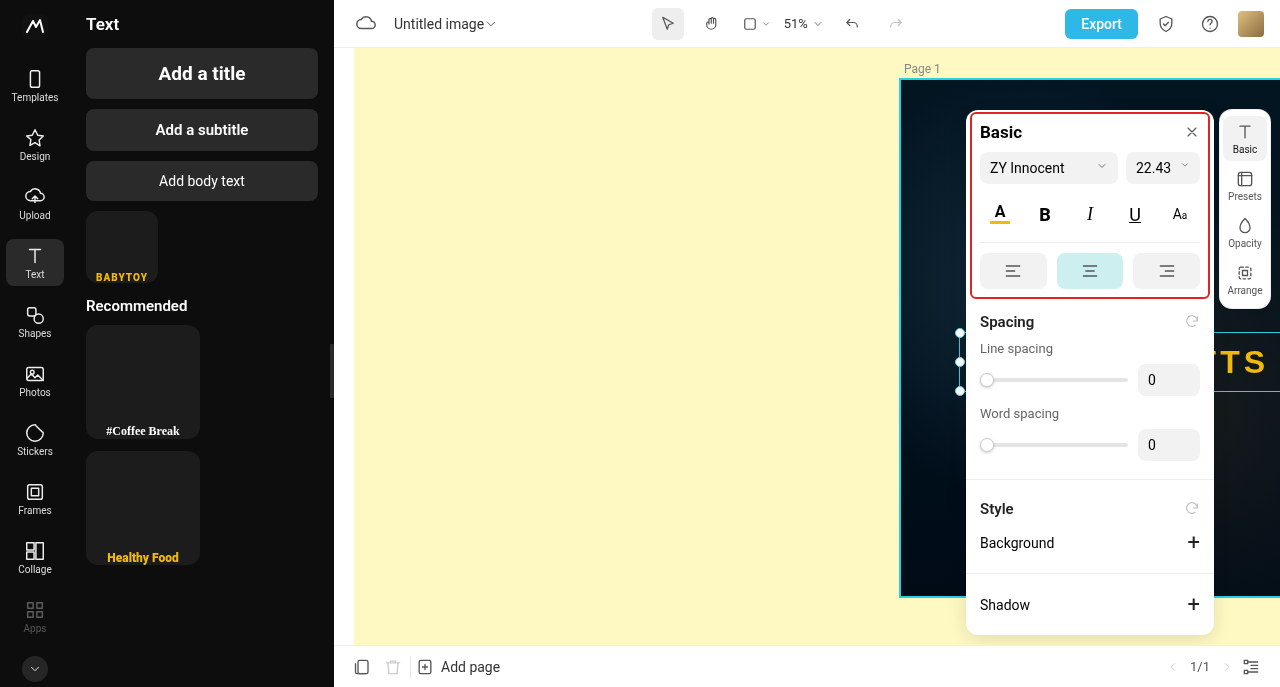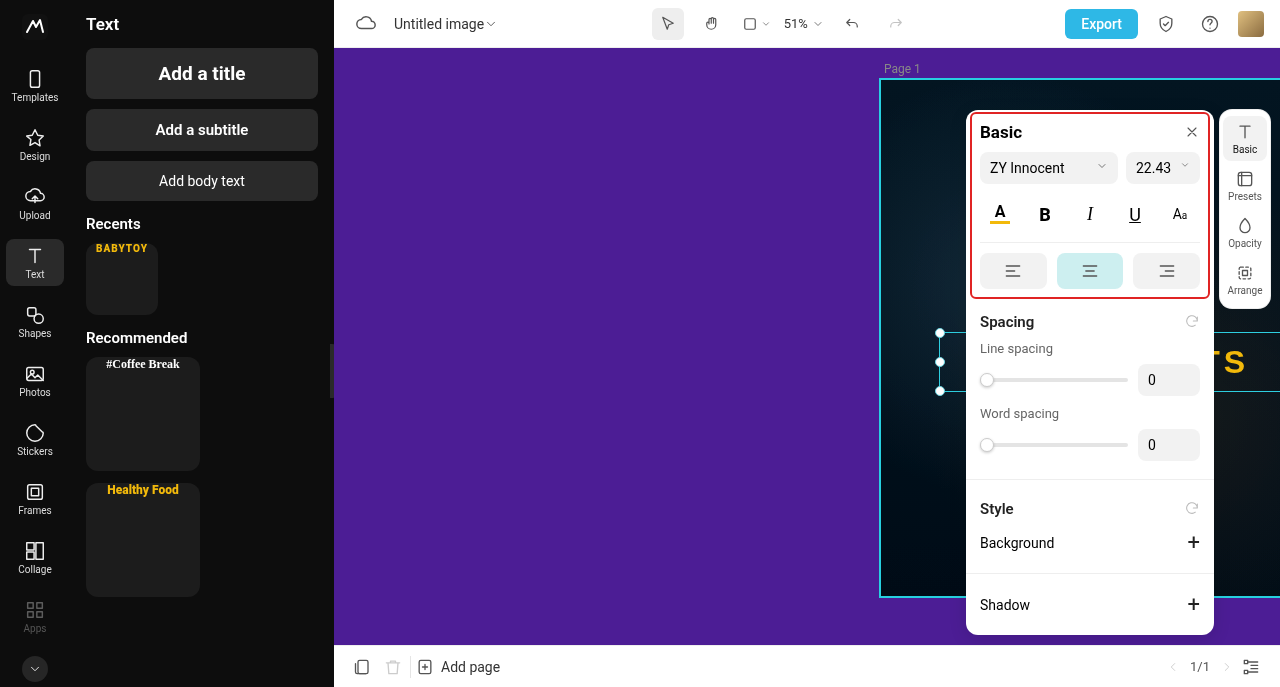--- a/index.html
+++ b/index.html
@@ -21,40 +21,40 @@
 
   
   .text-panel { width: 264px; background: #0d0d0d; color: #fff; padding: 14px 16px 0 16px; overflow: hidden; position: relative; }
   .text-panel h2 { font-size: 17px; font-weight: 600; margin-bottom: 14px; }
   .add-btn { background: #2a2a2a; border-radius: 8px; text-align: center; padding: 12px 0; margin-bottom: 10px; cursor: pointer; }
   .add-btn.big { font-weight: 700; font-size: 19px; padding: 14px 0; }
   .add-btn.sub { font-weight: 600; font-size: 15px; }
   .add-btn.body { font-size: 14px; }
   .section-title { font-size: 15px; font-weight: 600; margin: 14px 0 10px; }
   .thumb-row { display: flex; gap: 12px; flex-wrap: wrap; }
-  .thumb { width: 114px; height: 114px; background: #1c1c1c; border-radius: 12px; display:flex;align-items:flex-start;justify-content:center;font-weight:700; font-size:13px; }
+  .thumb { width: 114px; height: 114px; background: #1c1c1c; border-radius: 12px; display:flex;align-items:flex-end;justify-content:center;font-weight:700; font-size:13px; }
   .thumb.small { width: 72px; height: 72px; }
   .panel-handle { position: absolute; right: -8px; top: 50%; width: 12px; height: 54px; background: #2a2a2a; border-radius: 0 10px 10px 0; }
 
   
   .main { flex: 1; display: flex; flex-direction: column; background: #fff; }
 
   
   .toolbar { height: 48px; display: flex; align-items: center; padding: 0 16px; gap: 12px; border-bottom: 1px solid #eee; }
   .toolbar .tool-btn { width: 32px; height: 32px; border-radius: 6px; display:flex;align-items:center;justify-content:center;cursor:pointer;}
   .toolbar .tool-btn.active { background: #eee; }
   .toolbar .title-wrap { display:flex;align-items:center;}
   .toolbar .title { font-size: 14px; color:#333; }
   .toolbar .spacer { flex: 1; }
   .toolbar .zoom { font-size: 13px; color:#333; display:flex;align-items:center;gap:4px;}
   .toolbar .export { background: #2eb8e6; color:#fff; font-size:14px; font-weight:500; padding:7px 16px; border-radius:6px; cursor:pointer;}
   .avatar { width:26px;height:26px;border-radius:4px;background:linear-gradient(135deg,#e0c080,#8a6b40); }
 
   
-  .canvas-wrap { flex:1; background:#4c1d95; position:relative; overflow:hidden; padding:20px 0; }
+  .canvas-wrap { flex:1; background:#fef9c3; position:relative; overflow:hidden; padding:20px 0;margin-left:20px; }
   .page-label { position:absolute; top:14px; left:550px; font-size:12px; color:#888; }
   .page { position:absolute; left:545px; top:30px; width:420px; height:520px; background:#0b1a24; border:2px solid #27d0e0; }
   .page-bg { position:absolute; inset:0; background:
       radial-gradient(circle at 30% 40%, rgba(60,90,110,.35), transparent 50%),
       radial-gradient(circle at 70% 65%, rgba(80,60,40,.3), transparent 55%),
       linear-gradient(180deg,#0e1f2a,#0a1620);
       filter: contrast(1.1);
   }
   .city-text { position:absolute; top:252px; left:58px; right:4px; height:60px; border:1px solid #2ecfe0; background:transparent; display:flex;align-items:center;justify-content:center;}
   .city-text span { font-size:32px; font-weight:900; letter-spacing:4px; color:#f2b90b; font-family:"Arial Black",sans-serif;}
@@ -193,21 +193,20 @@
         </svg>
     </div>
   </div>
 
   <div class="text-panel">
     <h2>Text</h2>
     <div class="add-btn big">Add a title</div>
     <div class="add-btn sub">Add a subtitle</div>
     <div class="add-btn body">Add body text</div>
 
-    <div class="section-title">Recents</div>
     <div class="thumb-row">
       <div class="thumb small" style="font-size:10px;">
         <span style="color:#f2b90b;font-weight:900;letter-spacing:1px;">BABYTOY</span>
       </div>
     </div>
 
     <div class="section-title">Recommended</div>
     <div class="thumb-row">
       <div class="thumb">
           <span style="color:#fff;font-size:12px;font-family:Georgia,serif;">#Coffee Break</span>

